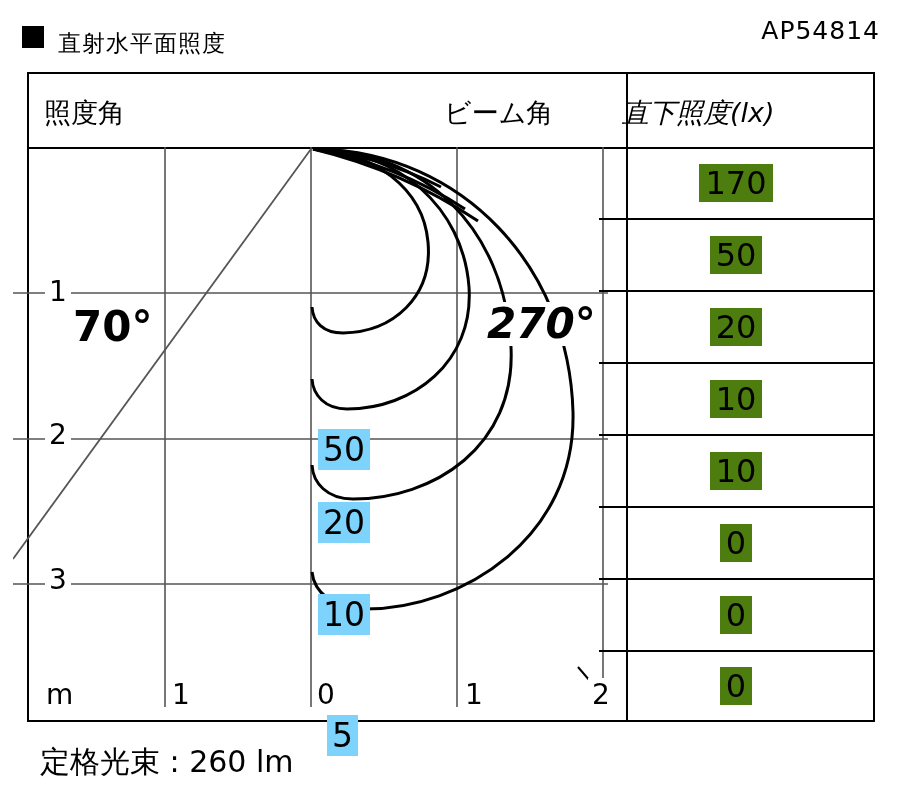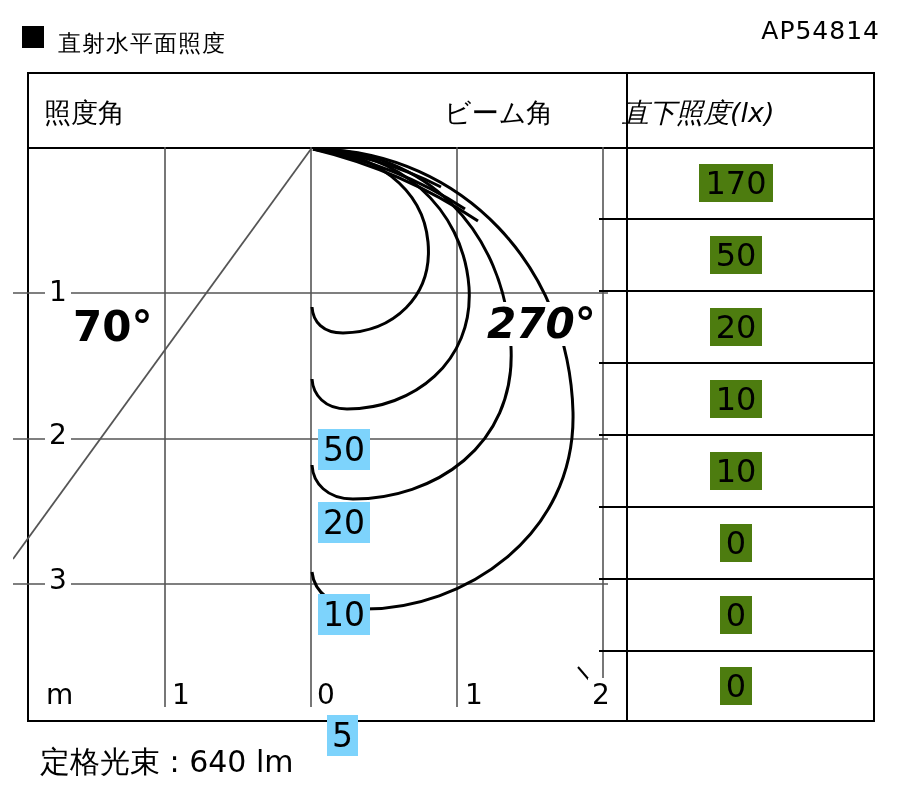--- a/index.html
+++ b/index.html
@@ -291,13 +291,13 @@
       <span class="cell-value">0</span>
     </div>
   <div class="table-row" style="top:433px;height:70px;">
       <span class="cell-value">0</span>
     </div>
   <div class="table-row" style="top:505px;height:68px;">
       <span class="cell-value">0</span>
     </div>
 </div>
 
-<div id="footer">定格光束 : 640 lm</div>
+<div id="footer">定格光束 : 260 lm</div>
 
 </body></html>

